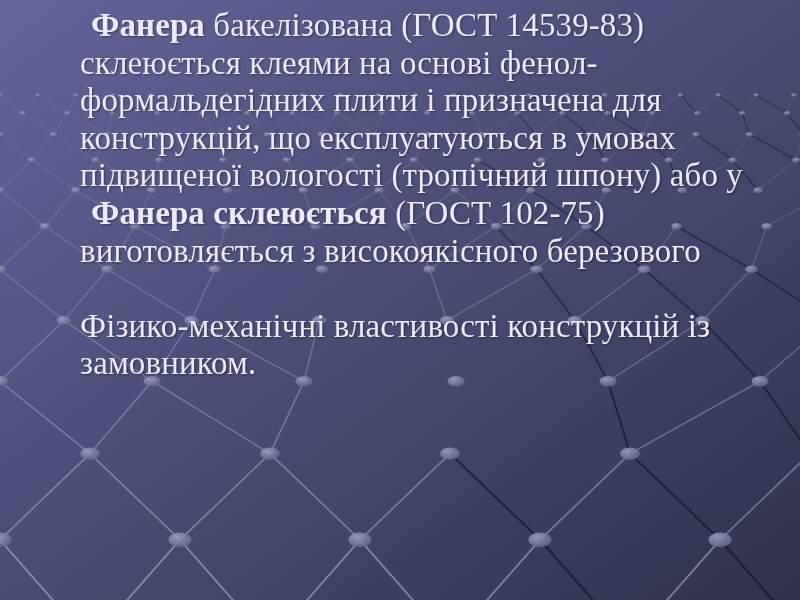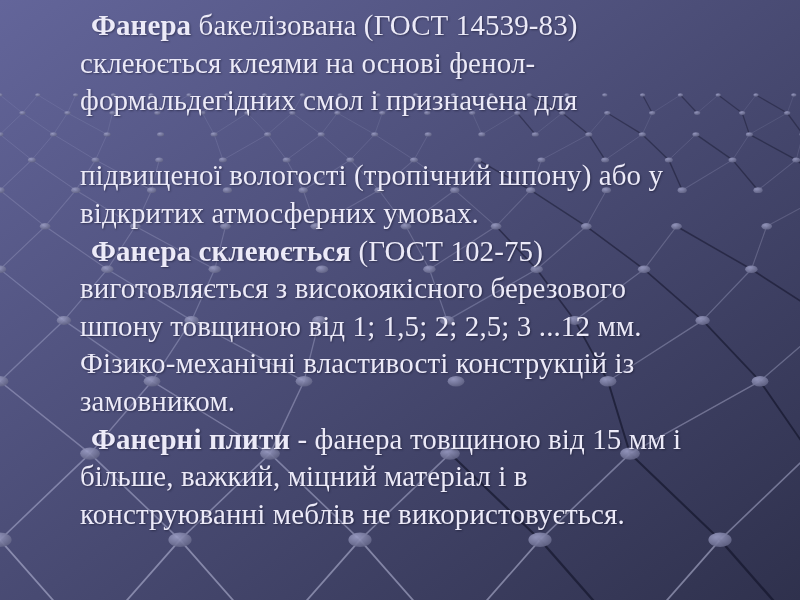--- a/index.html
+++ b/index.html
@@ -22,21 +22,21 @@
     top: 0;
     width: 800px;
     height: 600px;
     display: block;
   }
   .text-block {
     position: absolute;
     left: 80px;
     top: 7px;
     width: 695px;
-    font-size: 29px;
+    font-size: 33px;
     line-height: 37.6px;
     letter-spacing: 0.1px;
     text-shadow: 1px 1px 2px rgba(10, 10, 30, 0.45);
   }
   .text-block p {
     margin: 0;
     text-indent: 11px;
   }
   .lead {
     font-weight: bold;
@@ -373,18 +373,17 @@
         <ellipse cx="810.0" cy="453.6" rx="9.9" ry="6.1" fill="url(#beadGrad)" opacity="0.9"></ellipse>
         <ellipse cx="0.0" cy="539.8" rx="11.6" ry="7.2" fill="url(#beadGrad)" opacity="0.9"></ellipse>
         <ellipse cx="180.0" cy="539.8" rx="11.6" ry="7.2" fill="url(#beadGrad)" opacity="0.9"></ellipse>
         <ellipse cx="360.0" cy="539.8" rx="11.6" ry="7.2" fill="url(#beadGrad)" opacity="0.9"></ellipse>
         <ellipse cx="540.0" cy="539.8" rx="11.6" ry="7.2" fill="url(#beadGrad)" opacity="0.9"></ellipse>
         <ellipse cx="720.0" cy="539.8" rx="11.6" ry="7.2" fill="url(#beadGrad)" opacity="0.9"></ellipse>
       </g>
   </svg>
 
   <div class="text-block" id="text-block" style="color: rgb(236, 234, 248);">
-      <p><span class="lead">Фанера</span><span> бакелізована (ГОСТ 14539-83)</span><br><span>склеюється клеями на основі фенол-</span><br><span>формальдегідних смол і призначена для</span><br><br><span>підвищеної вологості (тропічний шпону) або у</span><br><span>відкритих атмосферних умовах.</span></p>
-      <p><span class="lead">Фанера склеюється</span><span> (ГОСТ 102-75)</span><br><span>виготовляється з високоякісного березового</span><br><span>шпону товщиною від 1; 1,5; 2; 2,5; 3 ...12 мм.</span><br><span>Фізико-механічні властивості конструкцій із</span><br><span>замовником.</span></p>
-      <p><span class="lead">Фанерні плити</span><span> - фанера товщиною від 15 мм і</span><br><span>більше, важкий, міцний матеріал і в</span><br><span>конструюванні меблів не використовується.</span></p>
+      <p><span class="lead">Фанера</span><span> бакелізована (ГОСТ 14539-83)</span><br><span>склеюється клеями на основі фенол-</span><br><span>формальдегідних плити і призначена для</span><br><span>конструкцій, що експлуатуються в умовах</span><br><span>підвищеної вологості (тропічний шпону) або у</span><br></p>
+      <p><span class="lead">Фанера склеюється</span><span> (ГОСТ 102-75)</span><br><span>виготовляється з високоякісного березового</span><br><br><span>Фізико-механічні властивості конструкцій із</span><br><span>замовником.</span></p>
     </div>
 
 </div>
 
 </body></html>

